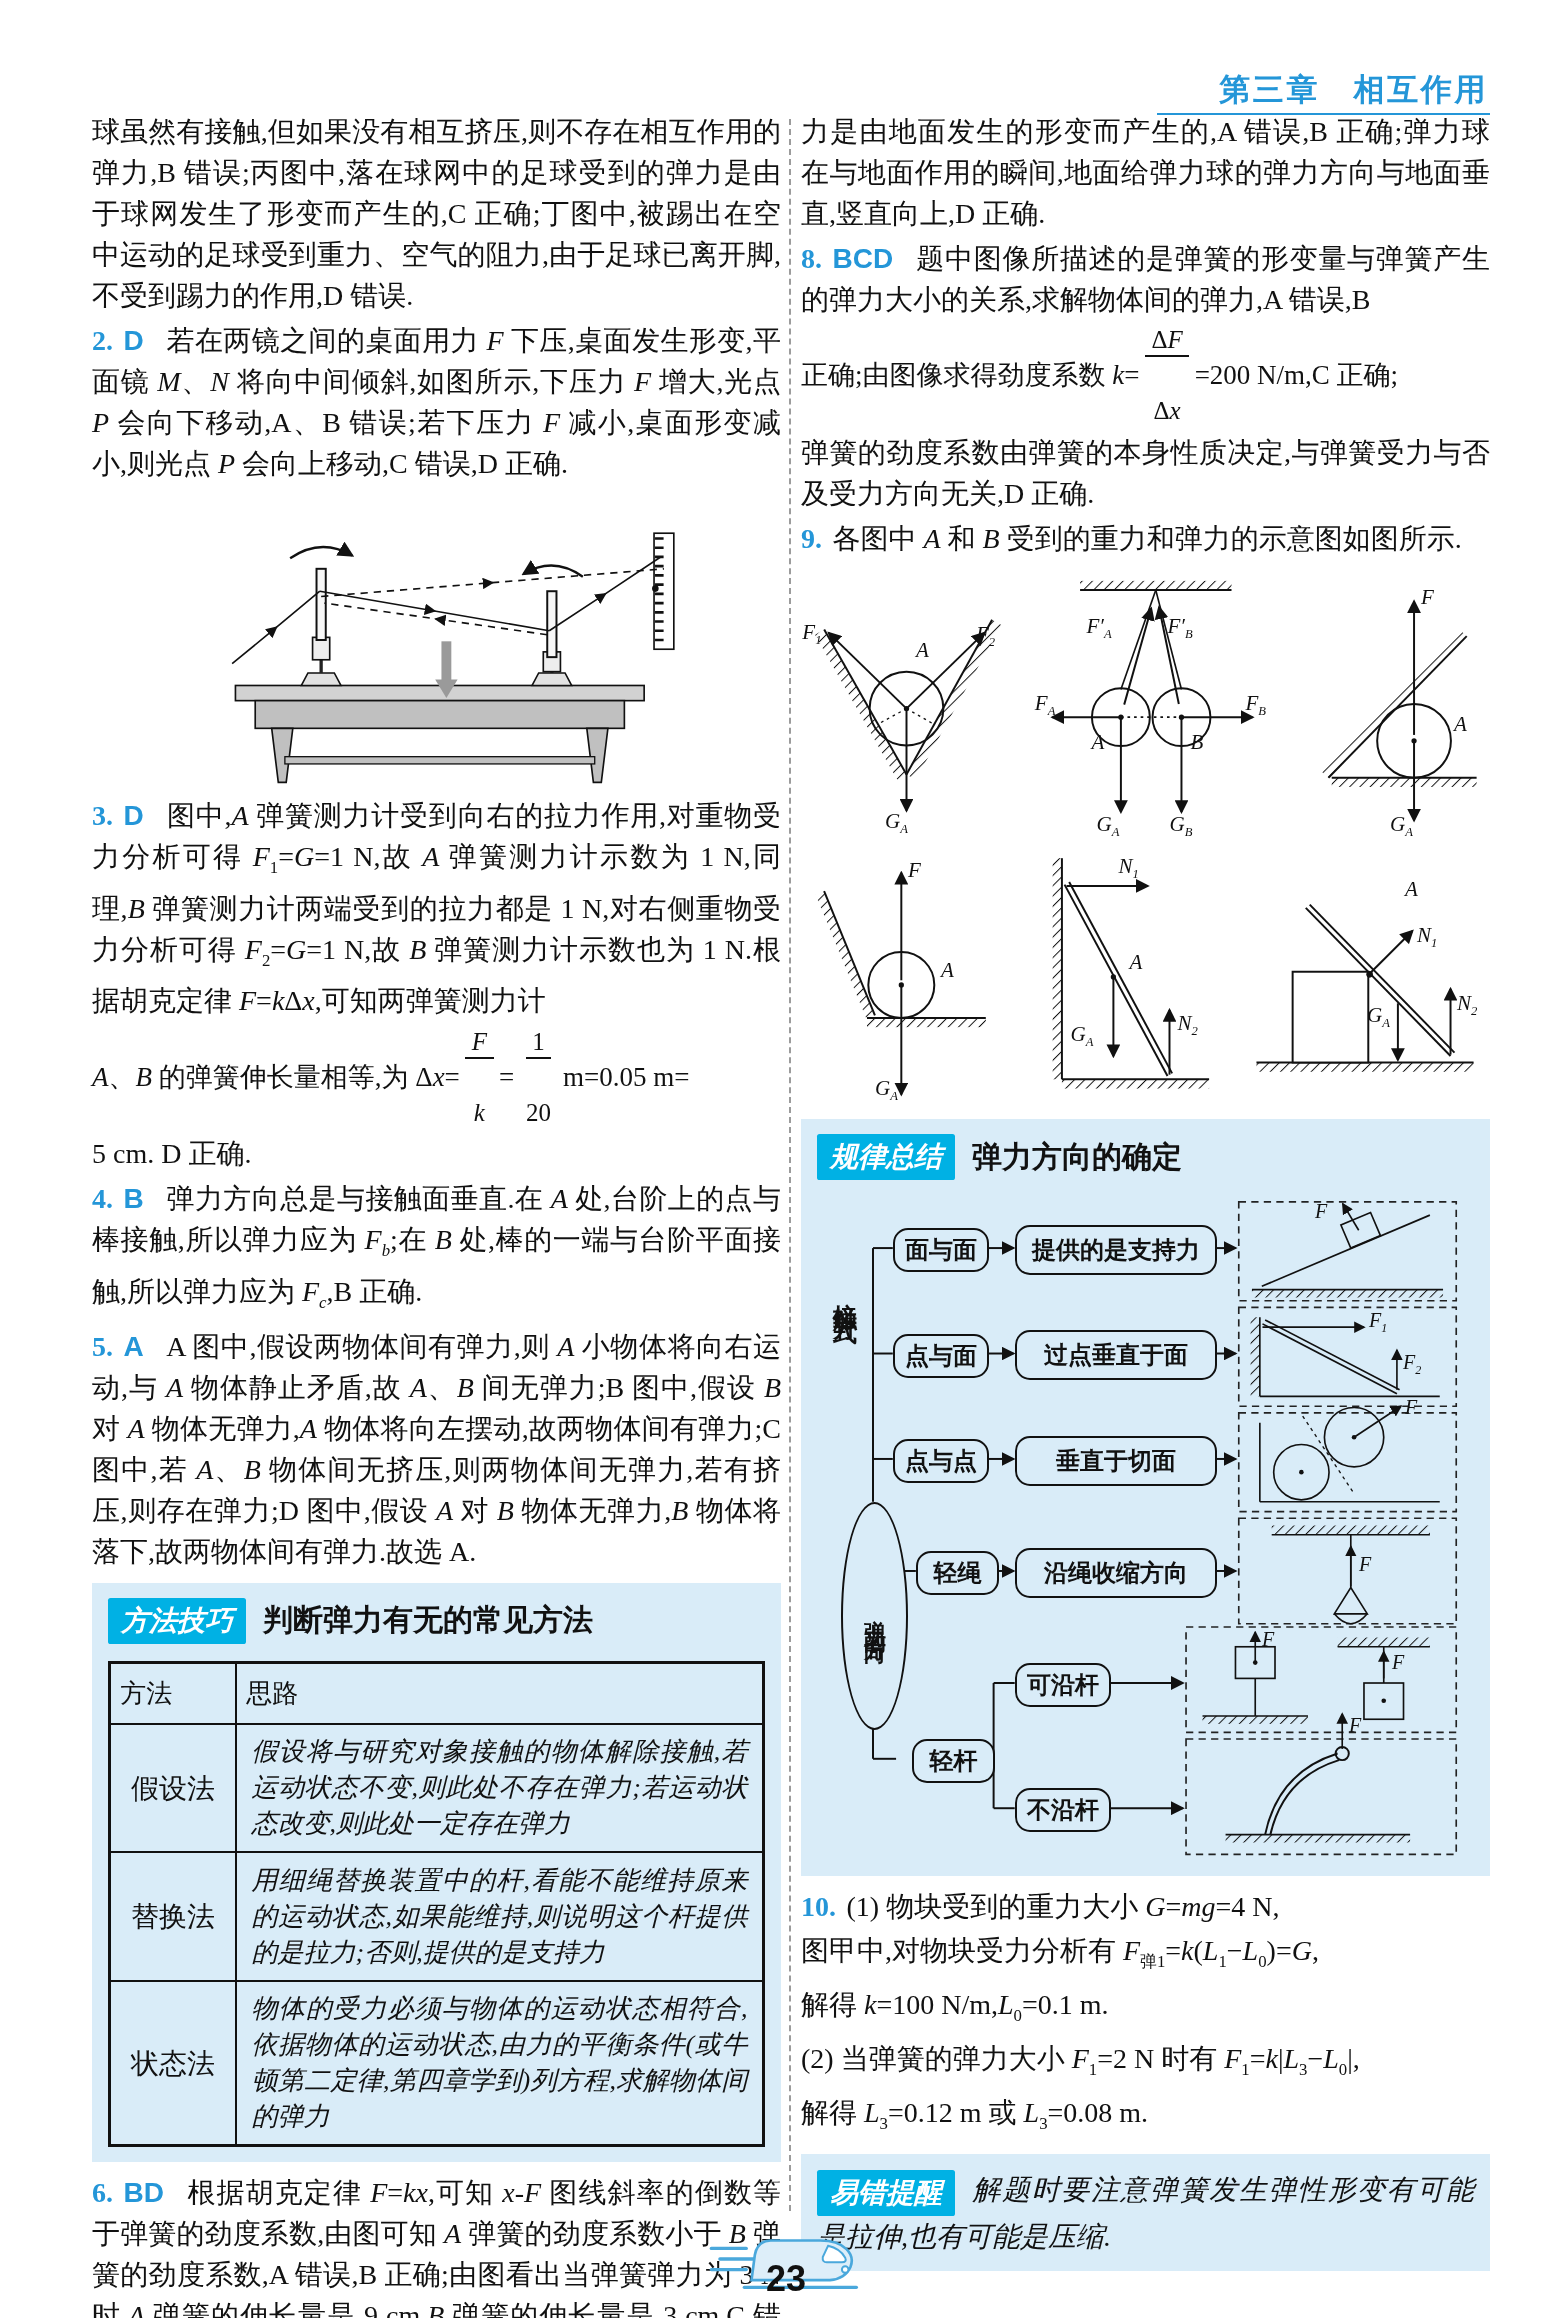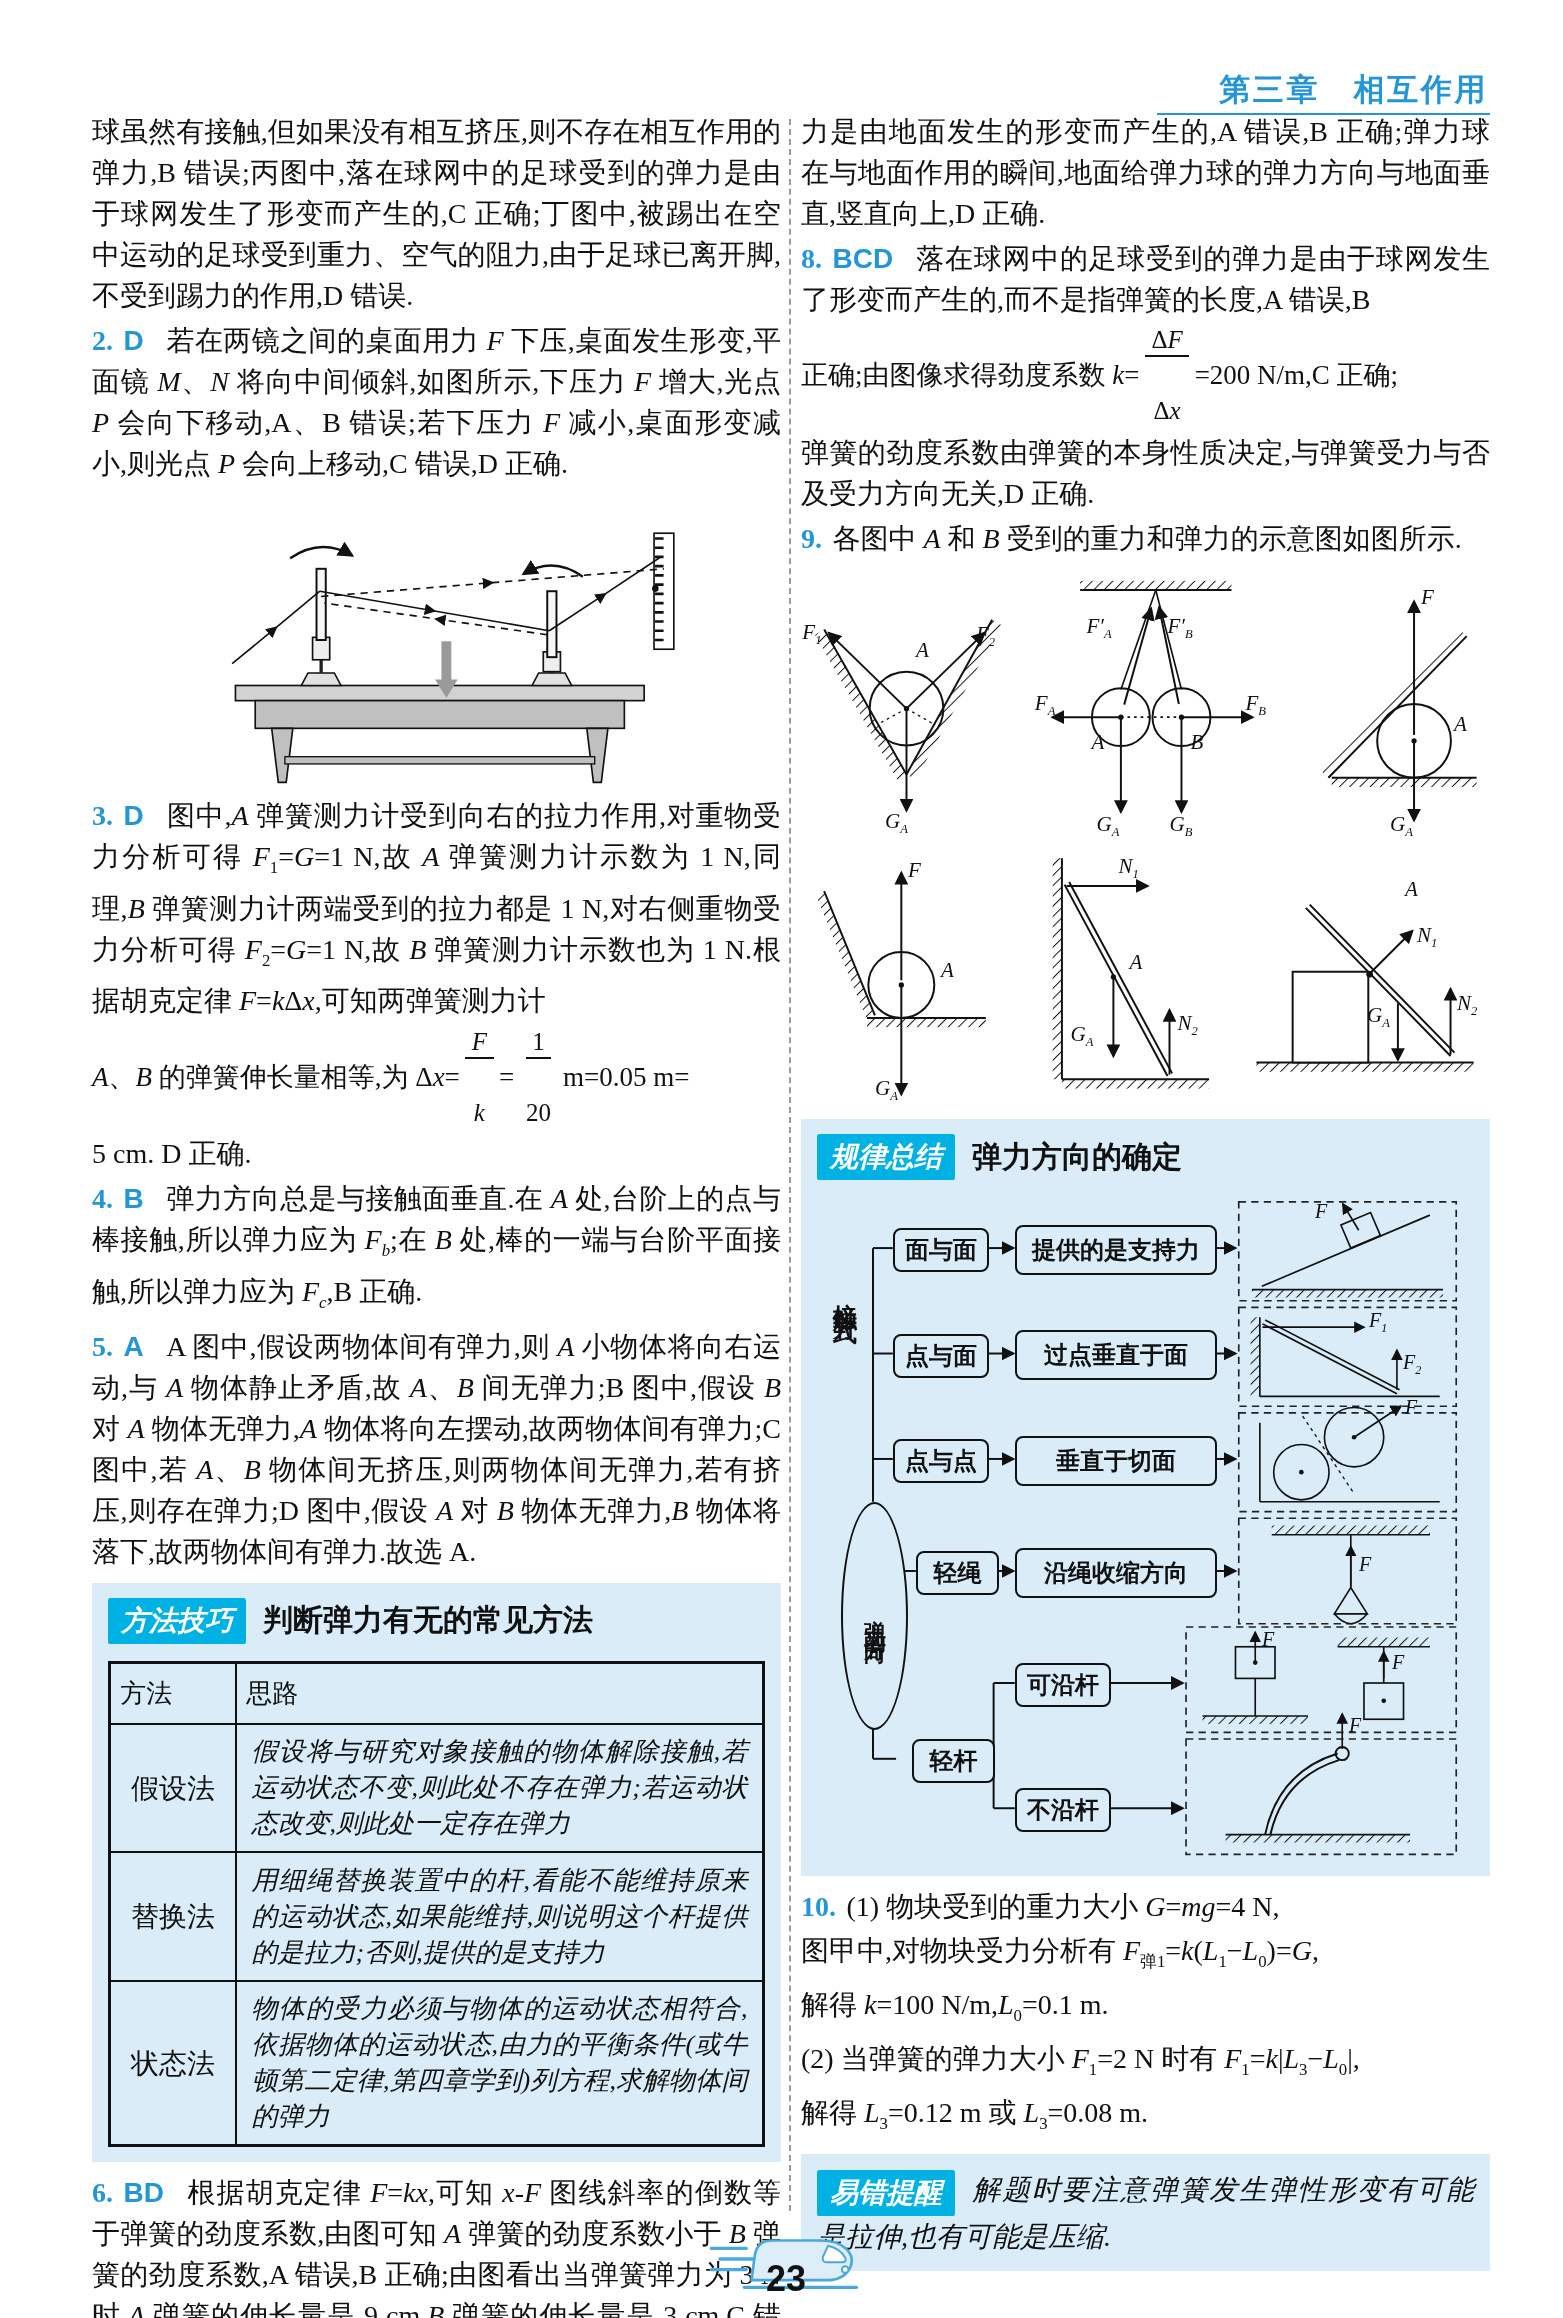--- a/index.html
+++ b/index.html
@@ -36,21 +36,21 @@
   .mtable th,.mtable td{border:2px solid #111;}
   .mtable th{font-size:26px;font-weight:normal;padding:9.2px;}
   .mname{width:122px;text-align:center;font-size:28px;}
   .midea{font-style:italic;font-size:26px;line-height:36px;padding:9.2px 14.5px;text-align:justify;}
   
   .dgrid{display:flex;justify-content:space-between;align-items:flex-start;margin:8px 0 2.6px 0;}
   .diag{position:relative;}
   
   .flow{position:relative;width:659px;height:669px;margin:12px auto 0 auto;}
   .flow svg.wires{position:absolute;left:0;top:0;}
-  .fnode{position:absolute;border:2px solid #111;border-radius:8px;background:#d9ecf8;
+  .fnode{position:absolute;border:2px solid #111;border-radius:15px;background:#d9ecf8;
          display:flex;align-items:center;justify-content:center;
          font:600 24px "Liberation Sans",sans-serif;}
   .vtext{writing-mode:vertical-rl;text-orientation:upright;letter-spacing:5.3px;font:600 24px "Liberation Sans",sans-serif;}
   .oval{position:absolute;left:24.4px;top:310px;width:63px;height:224px;border:2px solid #111;border-radius:50%;
         background:#d9ecf8;display:flex;align-items:center;justify-content:center;}
   .flabel{position:absolute;font:italic 20px "Liberation Serif",serif;}
   
   .q10line{margin:0 0 2.6px 0;}
   .warntext{font-style:italic;}
   
@@ -166,21 +166,21 @@
   </div>
 
   <p class="para"><span class="qnum">6.</span><span class="qans">BD</span><span>根据胡克定律 <i>F</i>=<i>kx</i>,可知 <i>x</i>-<i>F</i> 图线斜率的倒数等于弹簧的劲度系数,由图可知 <i>A</i> 弹簧的劲度系数小于 <i>B</i> 弹簧的劲度系数,A 错误,B 正确;由图看出当弹簧弹力为 3 N 时,<i>A</i> 弹簧的伸长量是 9 cm,<i>B</i> 弹簧的伸长量是 3 cm,C 错误,D 正确.</span></p>
 
 </div>
 
 <div class="col col-right">
 
   <p class="para">力是由地面发生的形变而产生的,A 错误,B 正确;弹力球在与地面作用的瞬间,地面给弹力球的弹力方向与地面垂直,竖直向上,D 正确.</p>
 
-  <p class="para"><span class="qnum">8.</span><span class="qans">BCD</span><span>落在球网中的足球受到的弹力是由于球网发生了形变而产生的,而不是指弹簧的长度,A 错误,B</span></p>
+  <p class="para"><span class="qnum">8.</span><span class="qans">BCD</span><span>题中图像所描述的是弹簧的形变量与弹簧产生的弹力大小的关系,求解物体间的弹力,A 错误,B</span></p>
   <div class="formula-line">
     <span>正确;由图像求得劲度系数 <i>k</i>=</span>
     <span class="frac">
         <span class="fn">Δ<i>F</i></span>
         <span class="fd">Δ<i>x</i></span>
       </span>
     <span>=200 N/m,C 正确;</span>
   </div>
   <p class="para">弹簧的劲度系数由弹簧的本身性质决定,与弹簧受力与否及受力方向无关,D 正确.</p>
 

